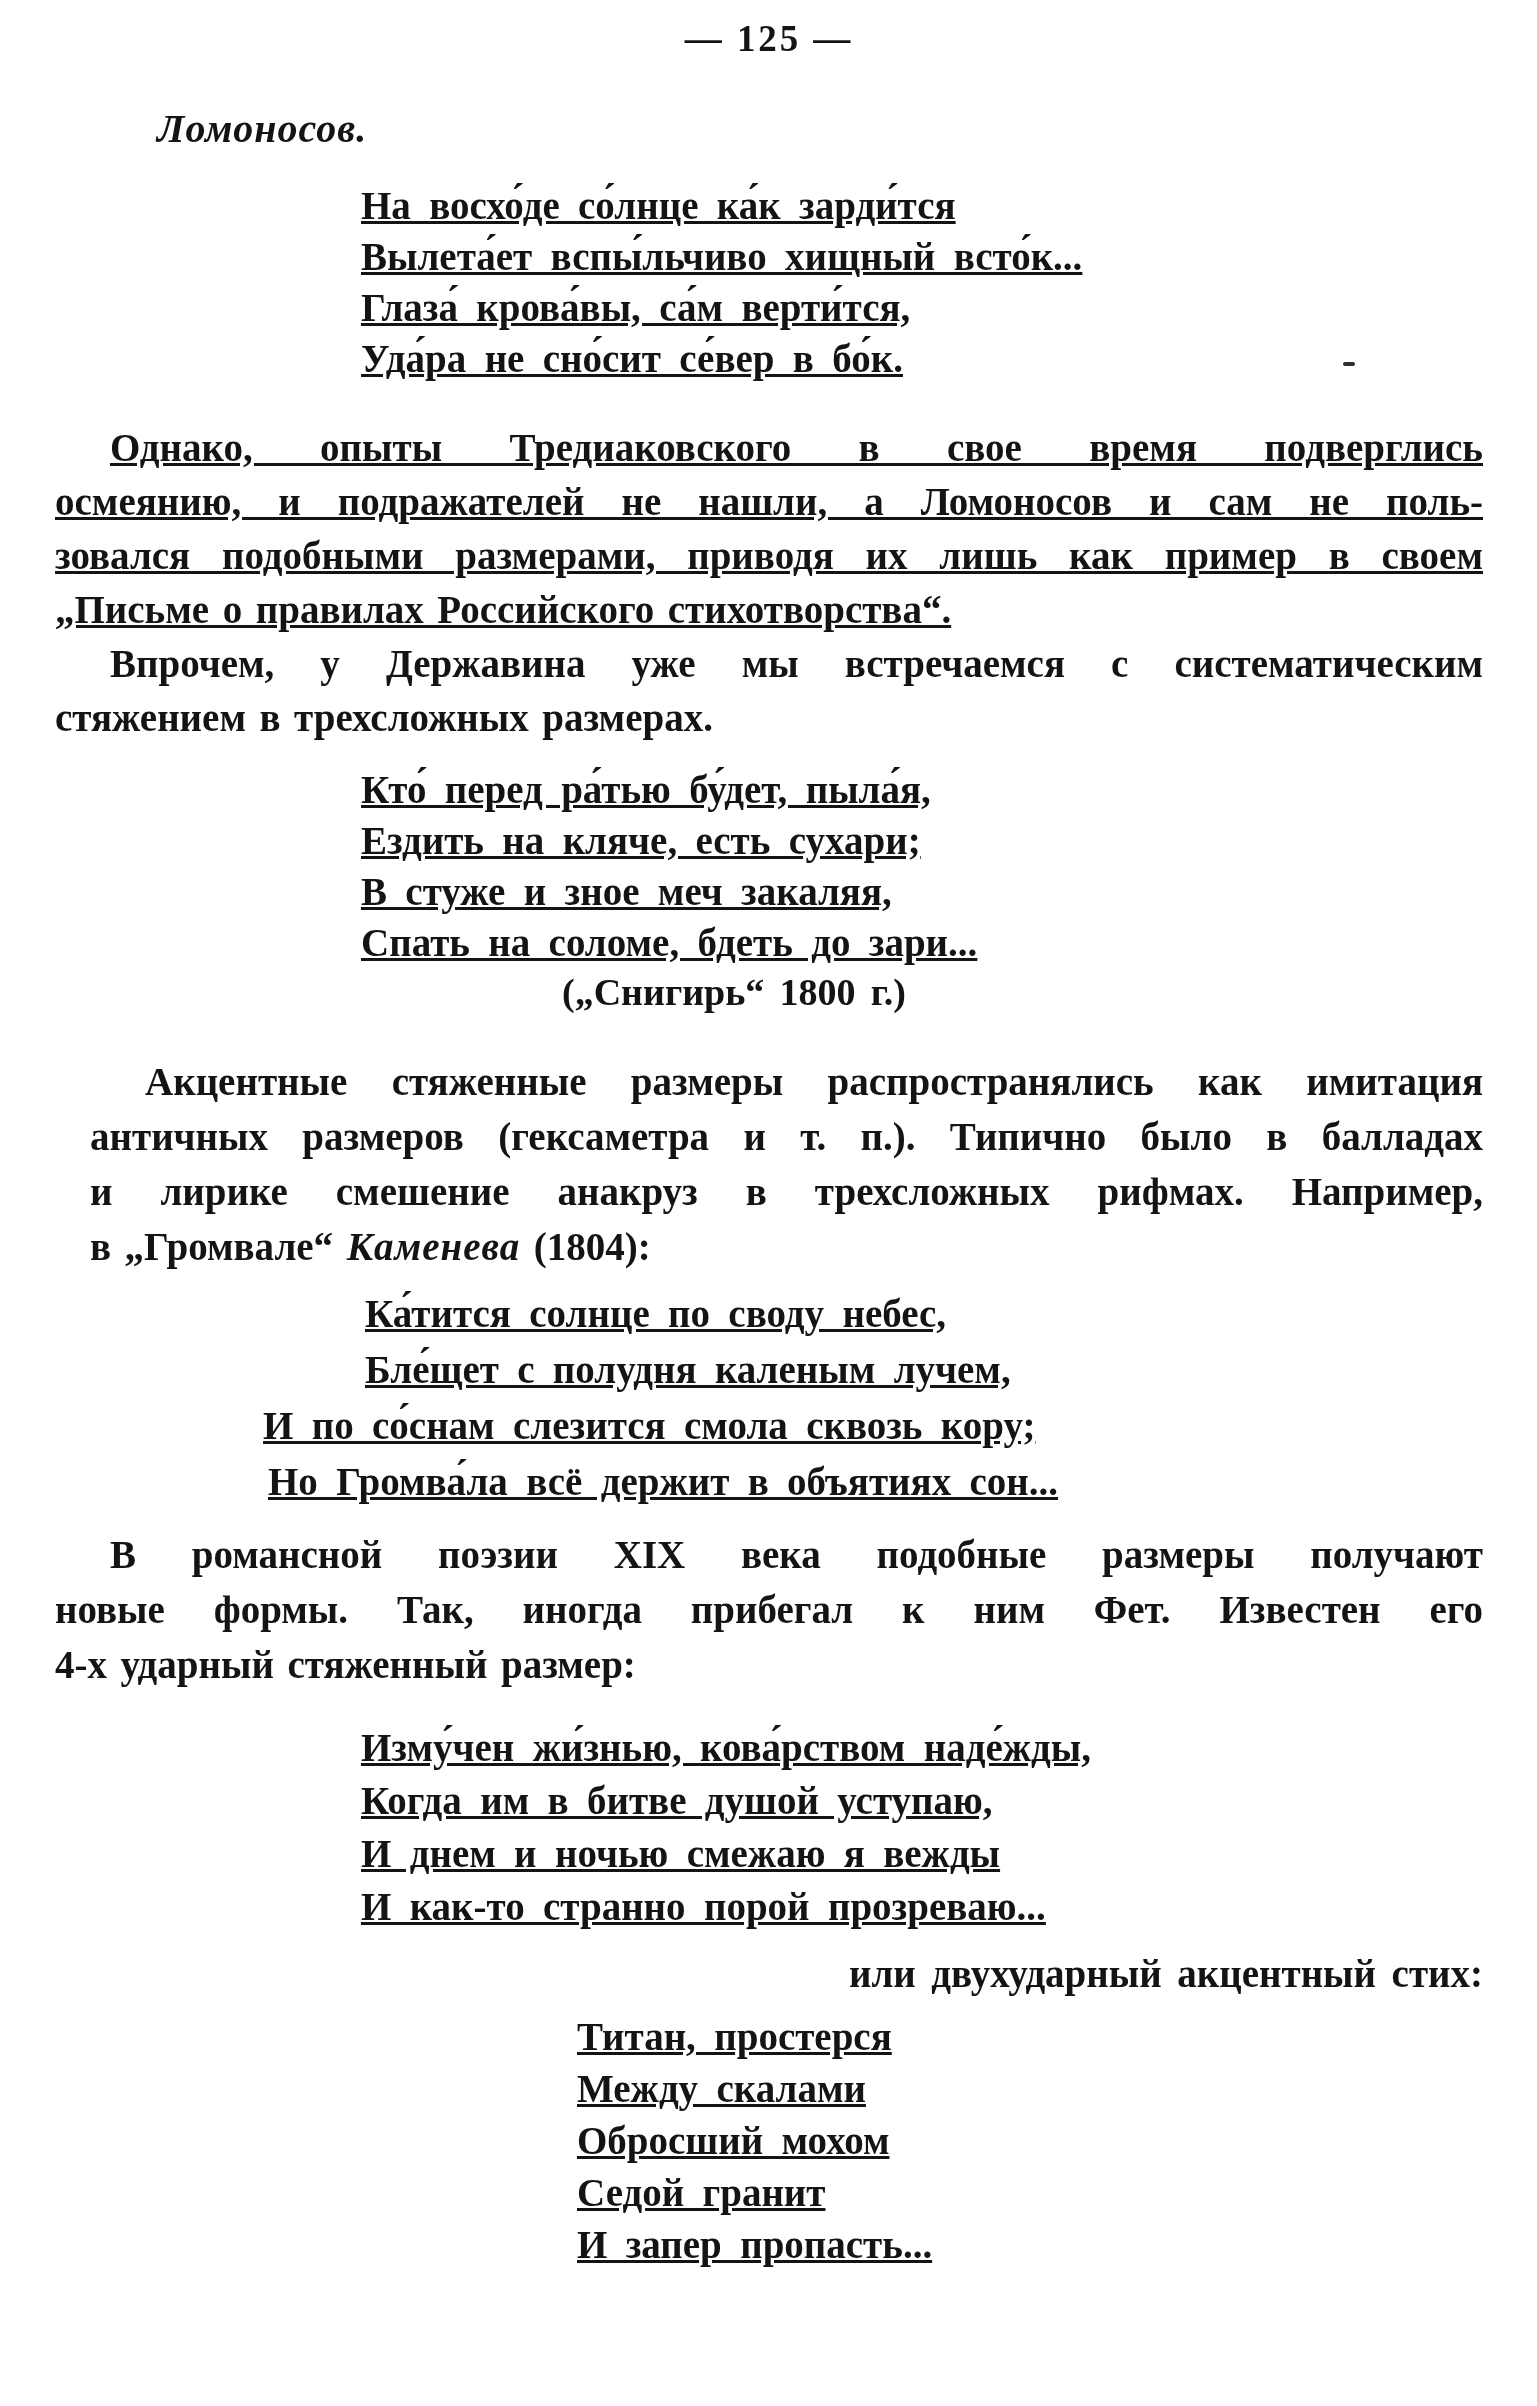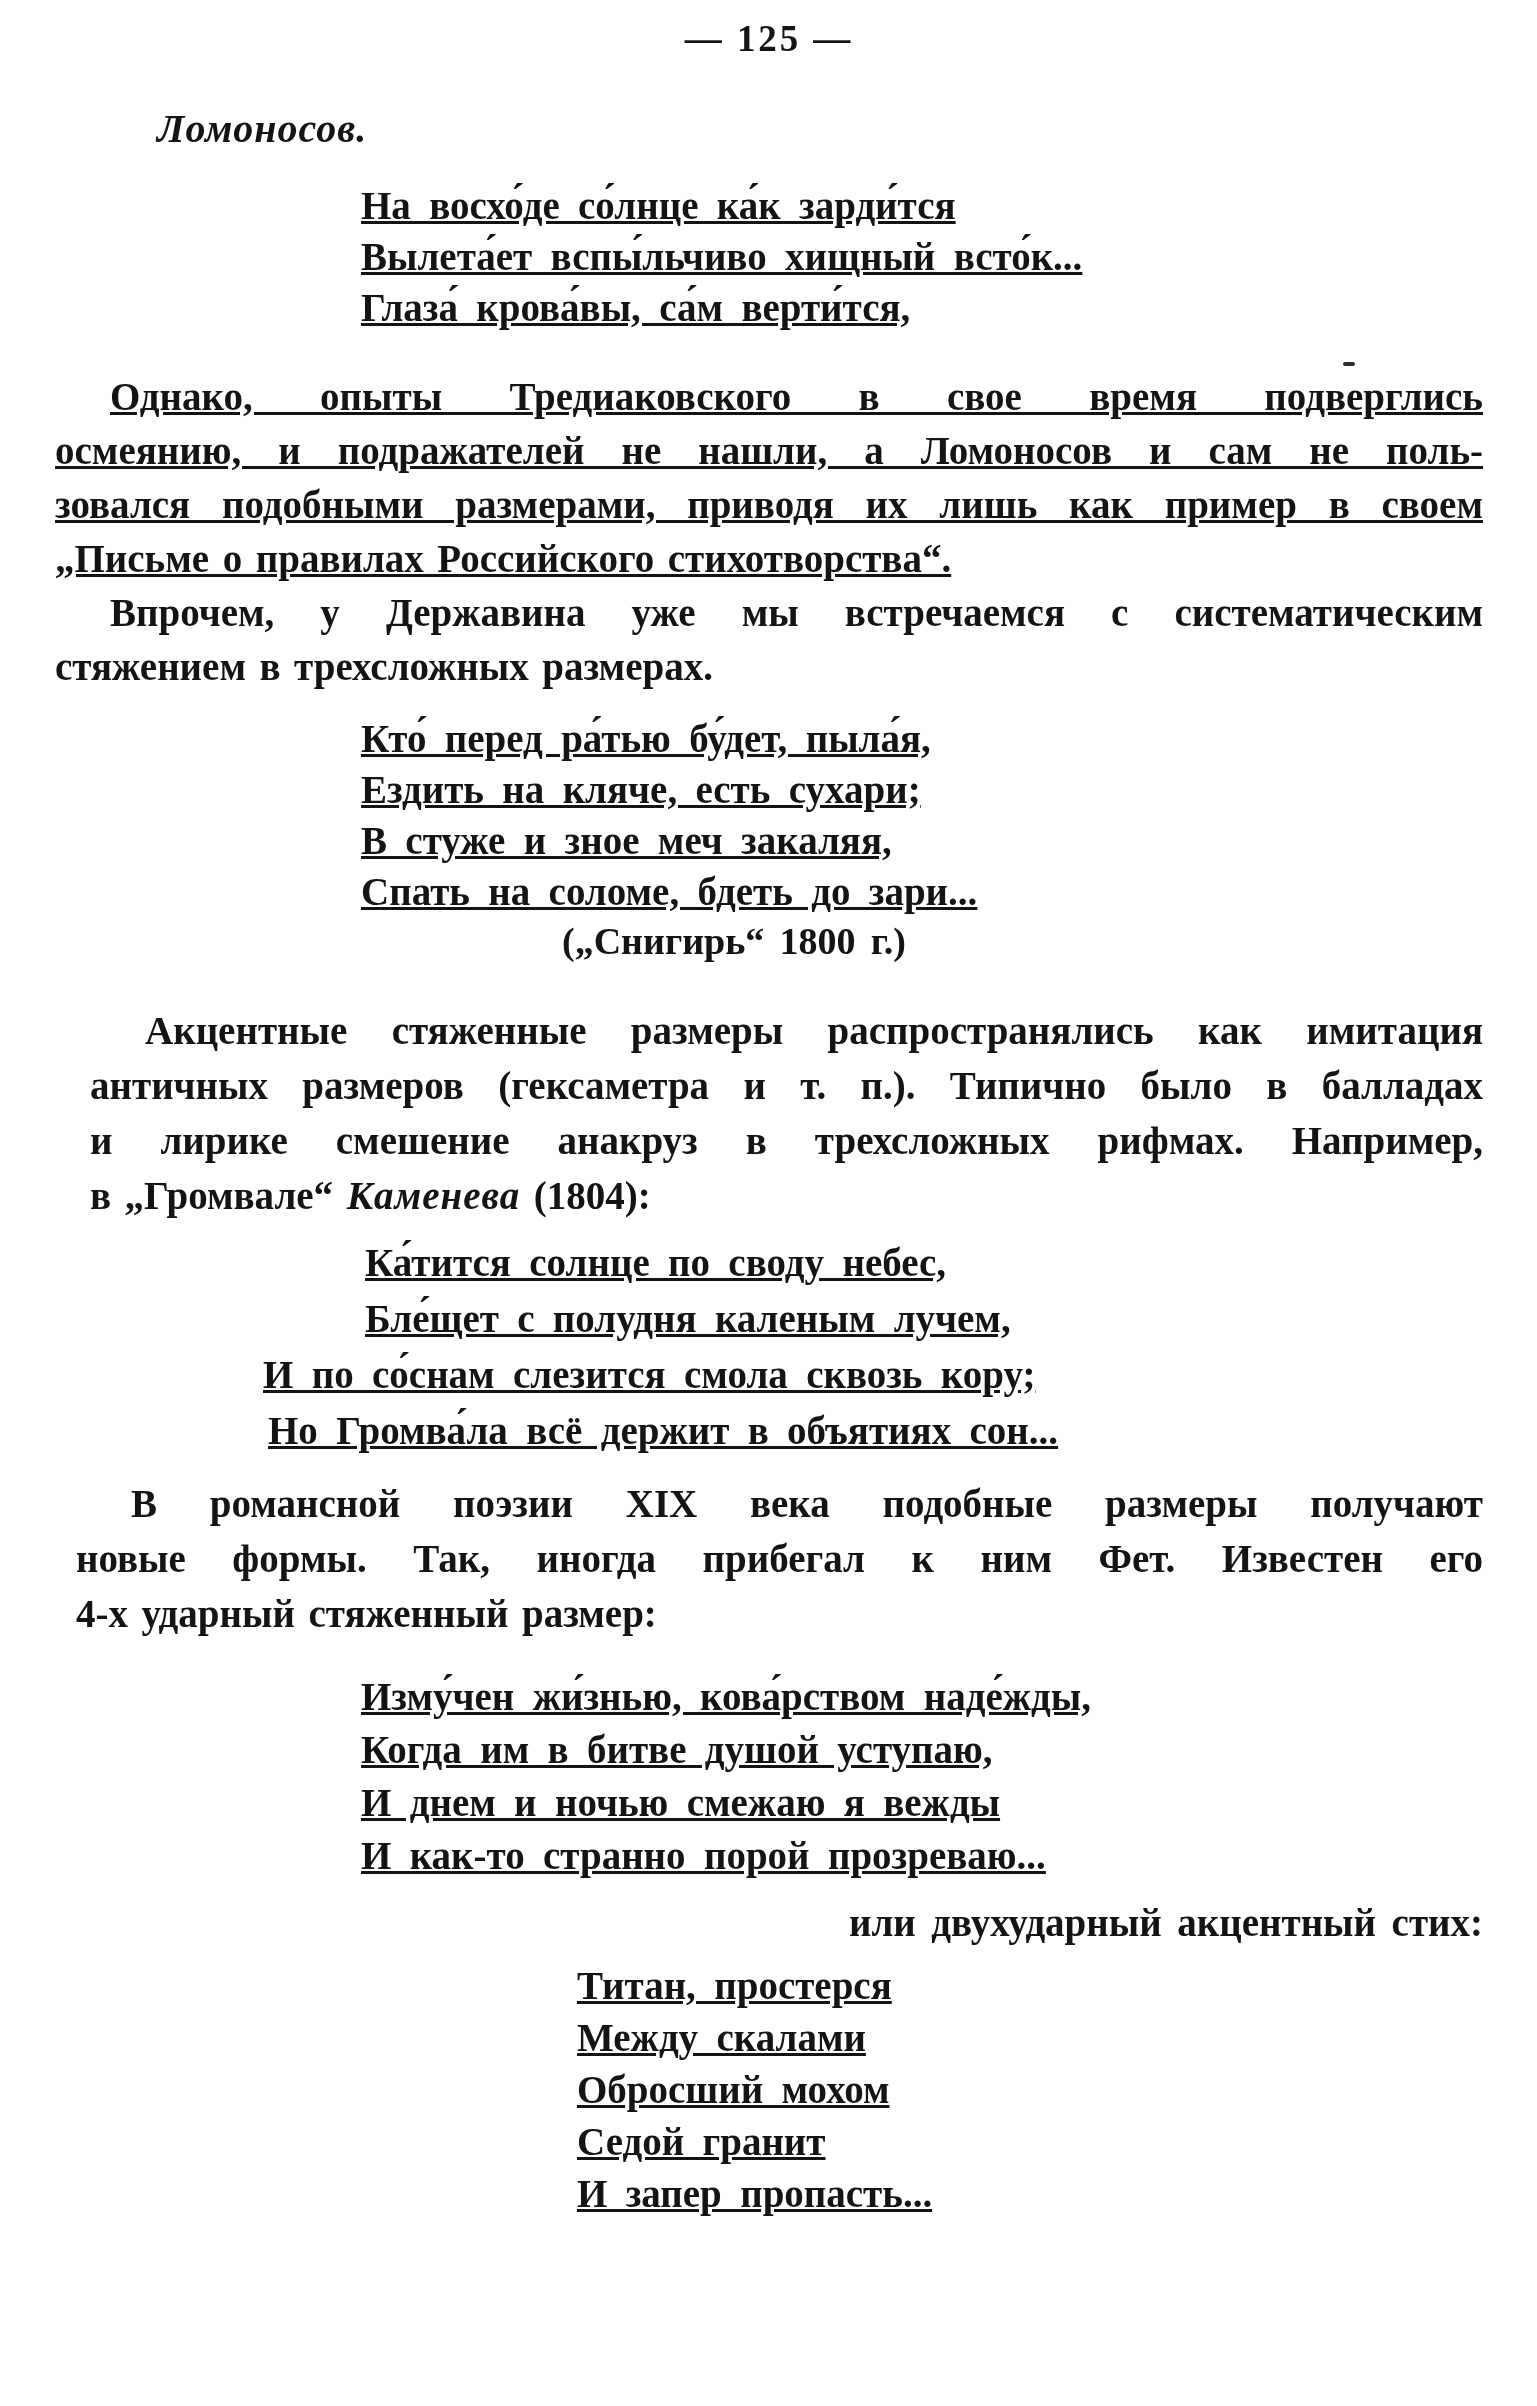--- a/index.html
+++ b/index.html
@@ -56,21 +56,21 @@
     text-align: justify;
     text-align-last: justify;
     line-height: 54px;
   }
   .para .ll { text-align: left; line-height: 54px; }
   .indent { text-indent: 55px; }
   .p1 { margin-top: 37px; text-decoration: underline; }
   .p3 .jl, .p3 .ll { line-height: 55px; }
   .p3 { margin-top: 38px; margin-left: 35px; }
   .p4 { margin-top: 17.3px; }
-  .p4 .jl, .p4 .ll { line-height: 55px; margin-left: 21px; }
+  .p4 .jl, .p4 .ll { line-height: 55px; }
   .note { margin-top: 17.3px; font-size: 39px; line-height: 48px; word-spacing: 5.8px; text-align: right; }
   .it { font-style: italic; letter-spacing: 1px; }
   
   .speck {
     position: absolute;
     left: 1343px; top: 362px;
     width: 11.5px; height: 3.8px;
     background: #2e2e2e;
     border-radius: 1.9px;
   }
@@ -81,20 +81,21 @@
 <div class="page">
 
   <div class="pageno">— 125 —</div>
 
   <div class="author">Ломоносов.</div>
 
   <div class="verse v1">
     <div class="vl">На восхо́де со́лнце ка́к зарди́тся</div>
     <div class="vl">Вылета́ет вспы́льчиво хищный  всто́к...</div>
     <div class="vl">Глаза́ крова́вы, са́м верти́тся,</div>
+    <div class="vl">Уда́ра не сно́сит се́вер в бо́к.</div>
   </div>
 
   <div class="para p1">
     <div class="jl indent">Однако, опыты Тредиаковского в свое время подверглись</div>
     <div class="jl">осмеянию, и подражателей не нашли, а Ломоносов и сам не поль-</div>
     <div class="jl">зовался подобными размерами, приводя их лишь как пример в своем</div>
     <div class="ll">„Письме о правилах Российского стихотворства“.</div>
   </div>
 
   <div class="para p2">

